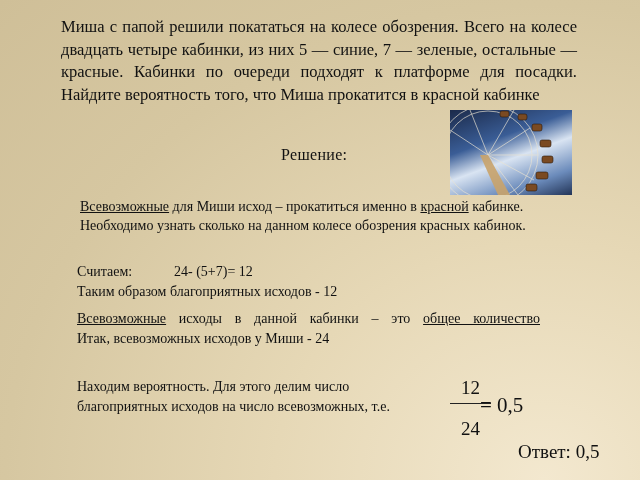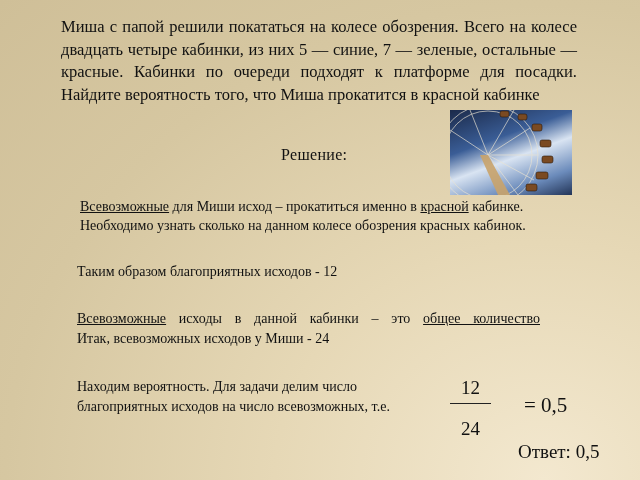--- a/index.html
+++ b/index.html
@@ -23,21 +23,21 @@
   .block1 { left:80px; top:197px; width:455px; font-size:14px; line-height:19px; }
   .u { text-decoration: underline; }
   .calc { left:77px; top:262px; font-size:14px; line-height:20px; }
   .calc .lab { display:inline-block; width:97px; }
   .block3 { left:77px; top:309px; width:463px; font-size:14px; line-height:19.5px; }
   .justify-line { text-align:justify; text-align-last:justify; }
   .block4 { left:77px; top:377px; width:360px; font-size:14px; line-height:19.5px; }
   .frac { left:448px; top:377px; width:45px; text-align:center; font-size:19px; }
   .frac .num { height:24px; }
   .frac .bar { height:1px; background:#222; margin:2px 2px 14px 2px; }
-  .eq { left:524px; top:393px; font-size:21px;text-align:center; }
+  .eq { left:480px; top:393px; font-size:21px;text-align:center; }
   .answer { left:486px; top:441px; font-size:19px;margin-left:32px; }
 </style>
 </head>
 <body>
 
 <div class="abs task">Миша с папой решили покататься на колесе обозрения. Всего на колесе двадцать четыре кабинки, из них 5 — синие, 7 — зеленые, остальные — красные. Кабинки по очереди подходят к платформе для посадки. Найдите вероятность того, что Миша прокатится в красной кабинке</div>
 
 <div class="abs wheel">
   <svg width="122" height="85" viewBox="0 0 122 85">
     <g stroke="#e8e2d2" stroke-width="0.8" fill="none" opacity="0.85">
@@ -64,30 +64,31 @@
   </svg>
 </div>
 
 <div class="abs heading">Решение:</div>
 
 <div class="abs block1">
   <span class="u">Всевозможные</span><span> для Миши исход – прокатиться именно в </span><span class="u">красной</span><span> кабинке. Необходимо узнать сколько на данном колесе обозрения красных кабинок.</span>
 </div>
 
 <div class="abs calc">
+  <div><span class="lab">Считаем:</span><span>24- (5+7)= 12</span></div>
   <div>Таким образом благоприятных исходов - 12</div>
 </div>
 
 <div class="abs block3">
   <div class="justify-line"><span class="u">Всевозможные</span><span> исходы в данной кабинки – это </span><span class="u">общее количество</span></div>
   <div>Итак, всевозможных исходов у Миши - 24</div>
 </div>
 
 <div class="abs block4">
-  <div>Находим вероятность. Для задачи делим число</div>
+  <div>Находим вероятность. Для этого делим число</div>
   <div>благоприятных исходов на число всевозможных, т.е.</div>
 </div>
 
 <div class="abs frac">
   <div class="num">12</div>
   <div class="bar"></div>
   <div>24</div>
 </div>
 
 <div class="abs eq">= 0,5</div>

